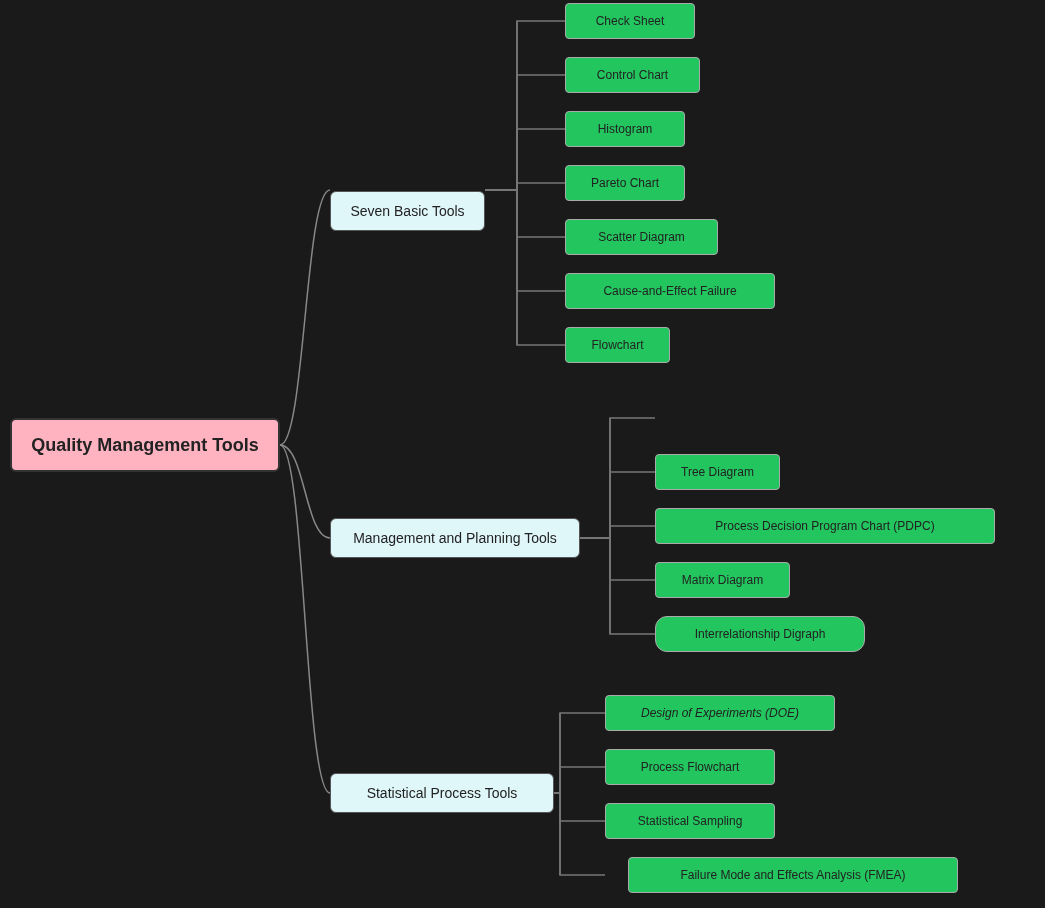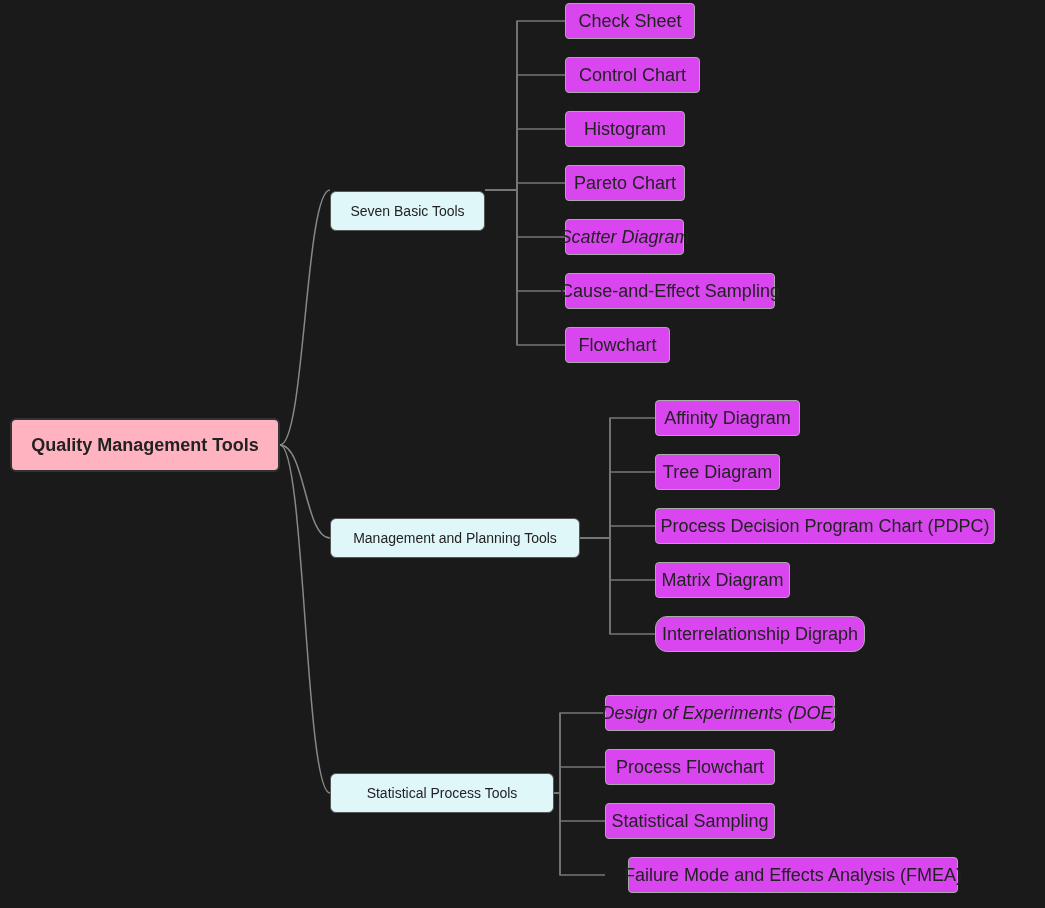--- a/index.html
+++ b/index.html
@@ -51,24 +51,24 @@
 
     .node-branch {
       background: #e0f7fa;
       border: 1.5px solid #555;
       color: #222;
       font-size: 14px;
       border-radius: 6px;
     }
 
     .node-leaf {
-      background: #d946ef;
+      background: #22c55e;
       border: 1.5px solid #aaa;
       color: #222;
-      font-size: 18px;
+      font-size: 12px;
       border-radius: 4px;
     }
   </style>
 </head>
 <body>
 
 <div class="mind-map">
   <svg class="connections" id="svg-connections">
       <path d="M 280 445 C 305 445, 305 190, 330 190" stroke="#888" stroke-width="1.5" fill="none"></path>
       <path d="M 485 190 L 517 190 L 517 21 L 565 21" stroke="#777" stroke-width="1.5" fill="none"></path>
@@ -92,25 +92,24 @@
       <path d="M 530 793 L 560 793 L 560 821 L 605 821" stroke="#777" stroke-width="1.5" fill="none"></path>
       <path d="M 530 793 L 560 793 L 560 875 L 605 875" stroke="#777" stroke-width="1.5" fill="none"></path>
       <line x1="560" y1="713" x2="560" y2="875" stroke="#777" stroke-width="1.5"></line>
     </svg>
 <div class="node node-root" style="left: 10px; top: 418px; width: 270px; min-height: 54px;">Quality Management Tools</div>
     <div class="node node-branch" style="left: 330px; top: 170px; width: 155px; min-height: 40px; margin-top: 21px;">Seven Basic Tools</div>
     <div class="node node-leaf" style="left: 565px; top: 3px; width: 130px; min-height: 36px;">Check Sheet</div>
     <div class="node node-leaf" style="left: 565px; top: 57px; width: 135px; min-height: 36px;">Control Chart</div>
     <div class="node node-leaf" style="left: 565px; top: 111px; width: 120px; min-height: 36px;">Histogram</div>
     <div class="node node-leaf" style="left: 565px; top: 165px; width: 120px; min-height: 36px;">Pareto Chart</div>
-    <div class="node node-leaf" style="left: 565px; top: 219px; width: 119px; min-height: 36px; font-style: italic;">Scatter Diagram</div>
-    <div class="node node-leaf" style="left: 565px; top: 273px; width: 210px; min-height: 36px;">Cause-and-Effect Sampling</div>
+    <div class="node node-leaf" style="left: 565px; top: 219px; width: 153px; min-height: 36px;">Scatter Diagram</div>
+    <div class="node node-leaf" style="left: 565px; top: 273px; width: 210px; min-height: 36px;">Cause-and-Effect Failure</div>
     <div class="node node-leaf" style="left: 565px; top: 327px; width: 105px; min-height: 36px;">Flowchart</div>
     <div class="node node-branch" style="left: 330px; top: 518px; width: 250px; min-height: 40px;">Management and Planning Tools</div>
-    <div class="node node-leaf" style="left: 655px; top: 400px; width: 145px; min-height: 36px;">Affinity Diagram</div>
     <div class="node node-leaf" style="left: 655px; top: 454px; width: 125px; min-height: 36px;">Tree Diagram</div>
     <div class="node node-leaf" style="left: 655px; top: 508px; width: 340px; min-height: 36px;">Process Decision Program Chart (PDPC)</div>
     <div class="node node-leaf" style="left: 655px; top: 562px; width: 135px; min-height: 36px;">Matrix Diagram</div>
     <div class="node node-leaf" style="left: 655px; top: 616px; width: 210px; min-height: 36px; border-radius: 12px;">Interrelationship Digraph</div>
     <div class="node node-branch" style="left: 330px; top: 773px; width: 224px; min-height: 40px;">Statistical Process Tools</div>
     <div class="node node-leaf" style="left: 605px; top: 695px; width: 230px; min-height: 36px; font-style: italic;">Design of Experiments (DOE)</div>
     <div class="node node-leaf" style="left: 605px; top: 749px; width: 170px; min-height: 36px;">Process Flowchart</div>
     <div class="node node-leaf" style="left: 605px; top: 803px; width: 170px; min-height: 36px;">Statistical Sampling</div>
     <div class="node node-leaf" style="left: 628px; top: 857px; width: 330px; min-height: 36px;">Failure Mode and Effects Analysis (FMEA)</div>
   </div>

